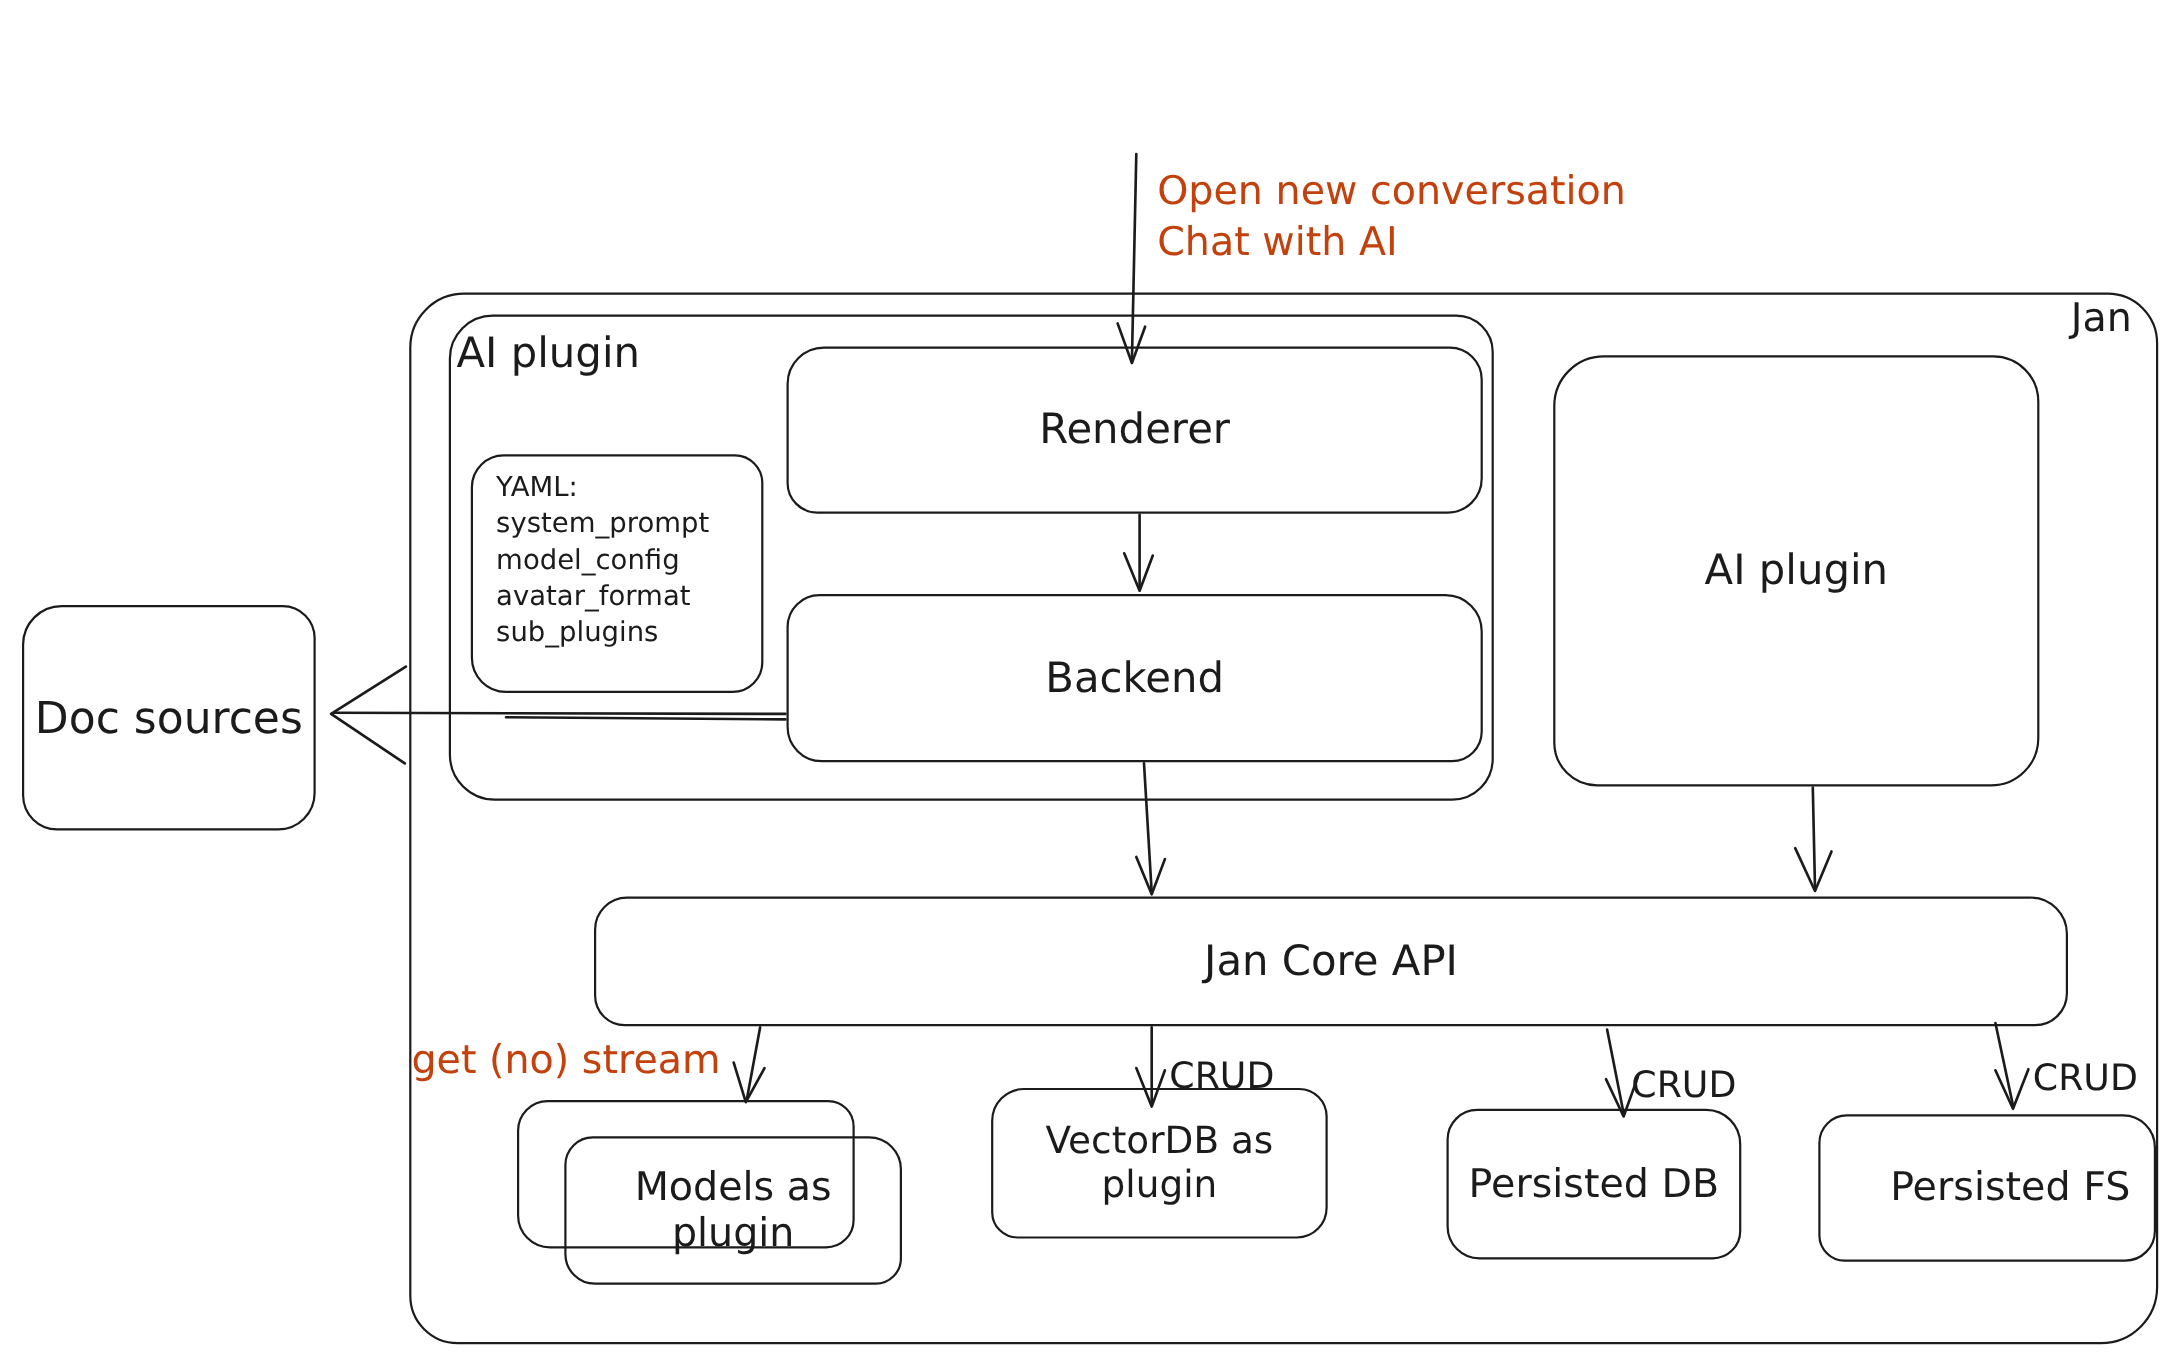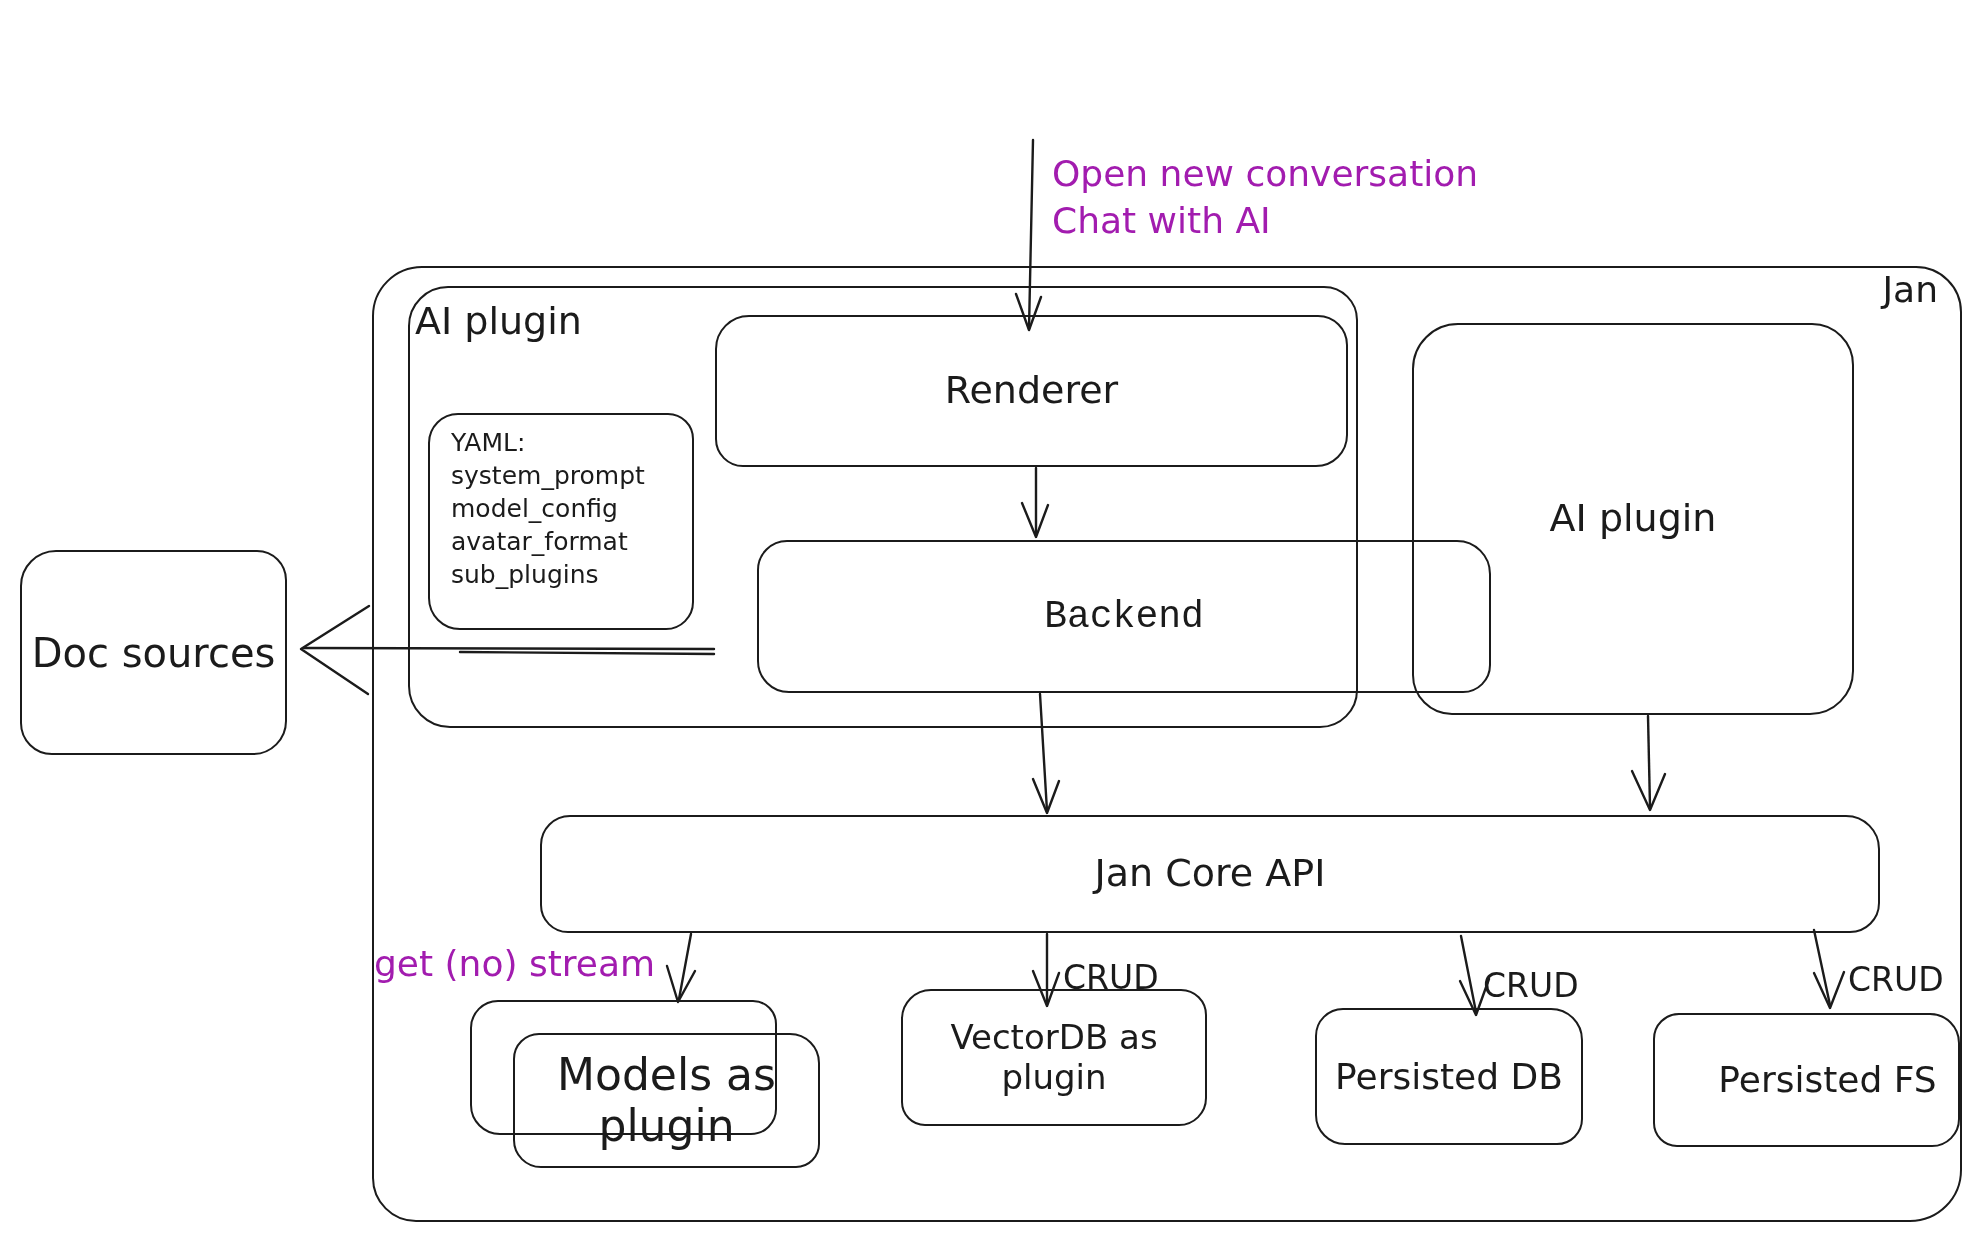--- a/index.html
+++ b/index.html
@@ -35,21 +35,21 @@
   .corner-label {
     position: absolute;
     font-size: 36px;
     color: #1b1b1b;
   }
   .edge-label {
     position: absolute;
     font-size: 36px;
     line-height: 47px;
     white-space: pre-line;
-    color: #a21caf;
+    color: #c2410c;
   }
   .crud-label {
     position: absolute;
     font-size: 33px;
     color: #1b1b1b;
   }
   .yaml-lines {
     position: absolute;
     left: 21px;
     top: 11px;
@@ -91,39 +91,39 @@
   </div>
 
   <div class="box" style="left:428px; top:413px; width:266px; height:217px; border-radius:30px 26px 28px 32px;">
     <div class="yaml-lines">YAML:
 system_prompt
 model_config
 avatar_format
 sub_plugins</div>
   </div>
 
-  <div class="box" style="left:757px; top:540px; width:734px; height:153px; border-radius:30px 34px 28px 32px;font-family:Liberation Mono, monospace;">
+  <div class="box" style="left:715px; top:540px; width:633px; height:153px; border-radius:30px 34px 28px 32px;">
     <span class="box-label">Backend</span>
   </div>
 
   <div class="box" style="left:20px; top:550px; width:267px; height:205px; border-radius:36px 30px 34px 32px;">
     <span class="box-label" style="font-size:40px;">Doc sources</span>
   </div>
 
   <div class="box" style="left:1412px; top:323px; width:442px; height:392px; border-radius:46px 42px 44px 40px;">
     <span class="box-label">AI plugin</span>
   </div>
 
   <div class="box" style="left:540px; top:815px; width:1340px; height:118px; border-radius:30px 34px 30px 28px;">
     <span class="box-label">Jan Core API</span>
   </div>
 
   <div class="box" style="left:470px; top:1000px; width:307px; height:135px; border-radius:28px 24px 26px 30px;"></div>
   <div class="box" style="left:513px; top:1033px; width:307px; height:135px; border-radius:26px 30px 24px 28px;">
-    <span class="box-label" style="font-size:44px;">Models as
+    <span class="box-label" style="font-size:36px;">Models as
 plugin</span>
   </div>
 
   <div class="box" style="left:901px; top:989px; width:306px; height:137px; border-radius:30px 26px 28px 24px;">
     <span class="box-label" style="font-size:34px;">VectorDB as
 plugin</span>
   </div>
 
   <div class="box" style="left:1315px; top:1008px; width:268px; height:137px; border-radius:28px 32px 26px 30px;">
     <span class="box-label" style="font-size:36px;">Persisted DB</span>

